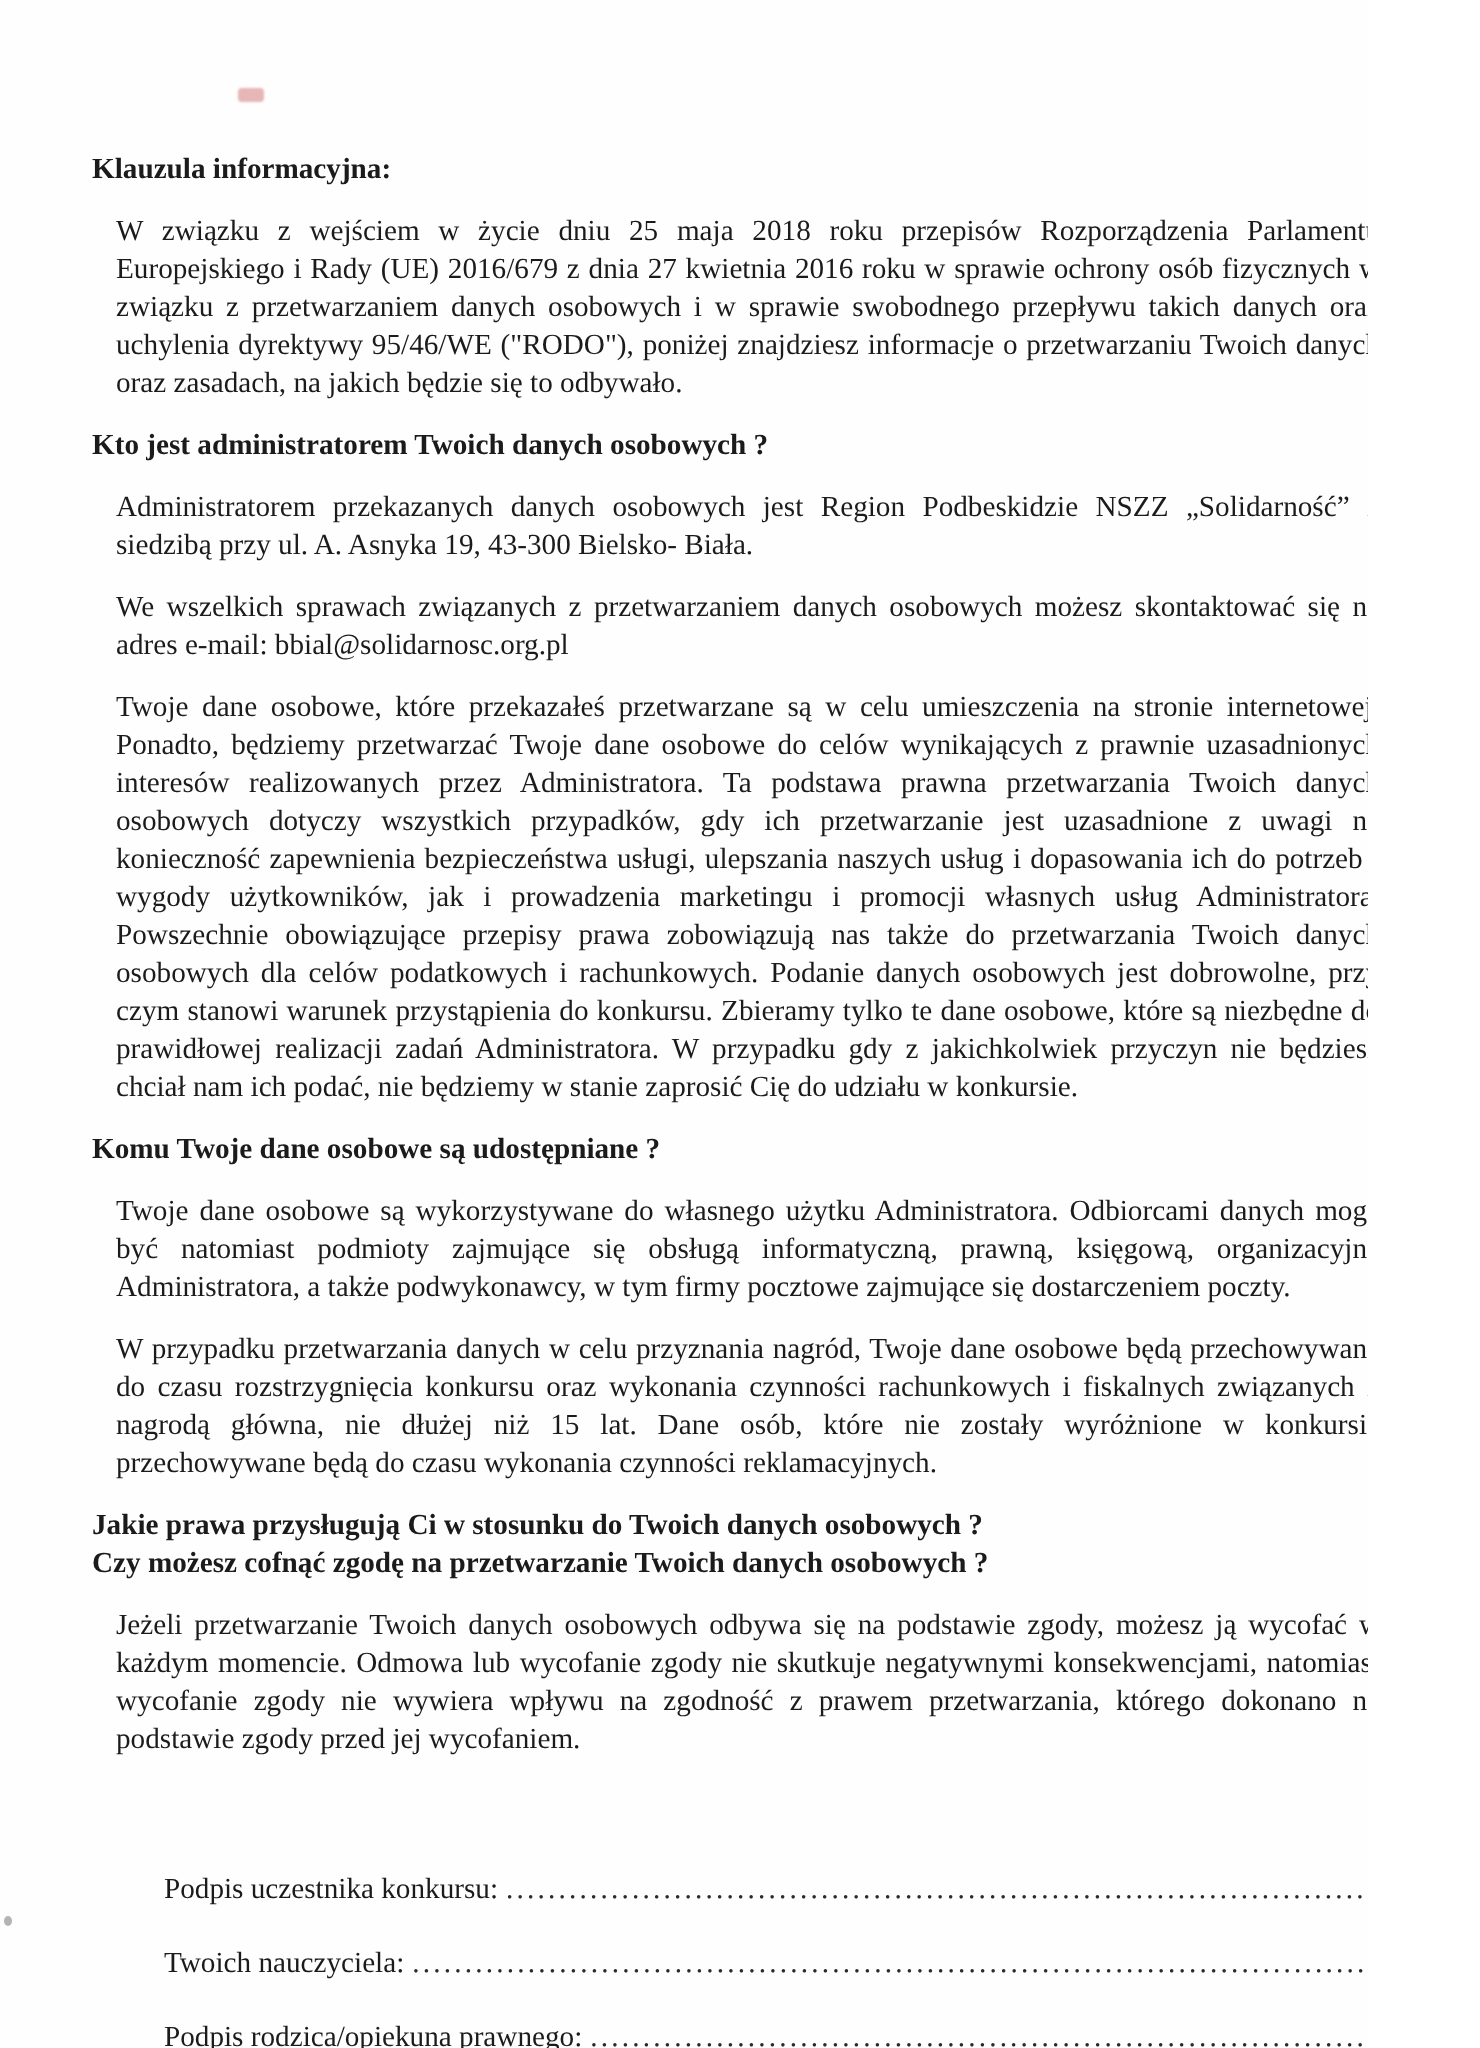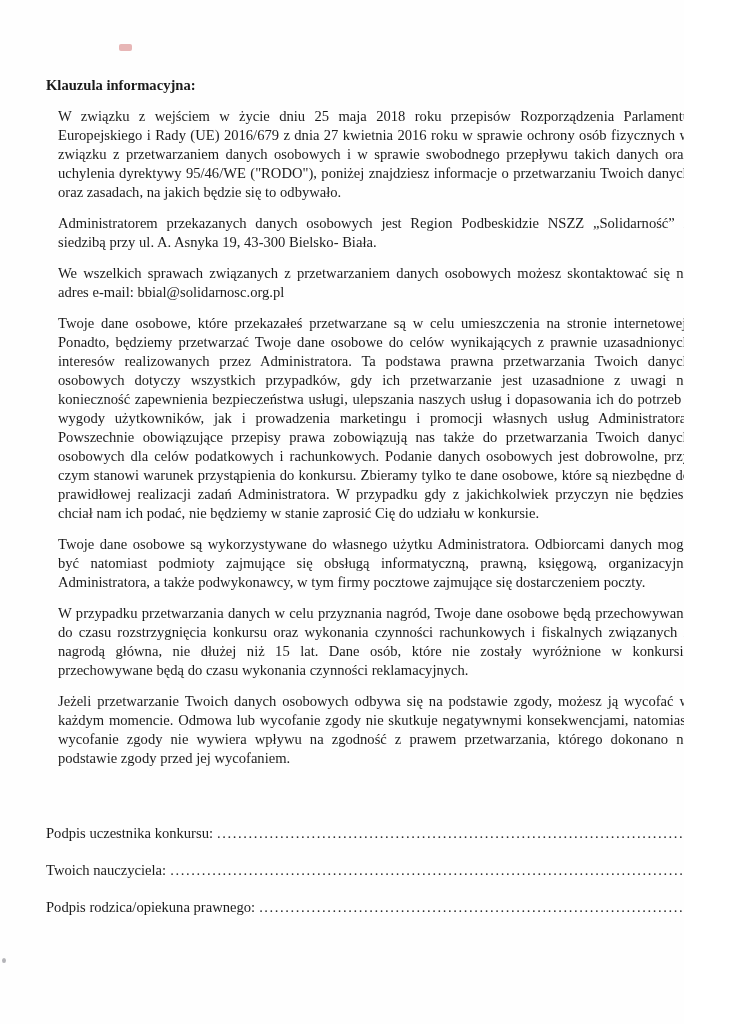--- a/index.html
+++ b/index.html
@@ -61,20 +61,21 @@
   }
   .sig-row {
     display: flex;
     align-items: baseline;
     margin-bottom: 18px;
     white-space: nowrap;
   }
   .sig-label {
     flex: 0 0 auto;
     padding-right: 4px;
+    margin-left: 36px;
   }
   .dots {
     flex: 1 1 auto;
     overflow: hidden;
     letter-spacing: 1.6px;
     color: #2a2a2a;
   }
 </style>
 </head>
 <body>
@@ -85,40 +86,44 @@
   <div class="speck"></div>
 
   <div class="content">
 
     <section>
       <h2 class="heading">Klauzula informacyjna:</h2>
       <p class="para">W związku z wejściem w życie dniu 25 maja 2018 roku przepisów Rozporządzenia Parlamentu Europejskiego i Rady (UE) 2016/679 z dnia 27 kwietnia 2016 roku w sprawie ochrony osób fizycznych w związku z przetwarzaniem danych osobowych i w sprawie swobodnego przepływu takich danych oraz uchylenia dyrektywy 95/46/WE ("RODO"), poniżej znajdziesz informacje o przetwarzaniu Twoich danych oraz zasadach, na jakich będzie się to odbywało.</p>
     </section>
 
     <section>
+      <h2 class="heading">Kto jest administratorem Twoich danych osobowych ?</h2>
       <p class="para">Administratorem przekazanych danych osobowych jest Region Podbeskidzie NSZZ „Solidarność” z siedzibą przy ul. A. Asnyka 19, 43-300 Bielsko- Biała.</p>
       <p class="para">We wszelkich sprawach związanych z przetwarzaniem danych osobowych możesz skontaktować się na adres e-mail: bbial@solidarnosc.org.pl</p>
     </section>
 
     <section>
       <p class="para">Twoje dane osobowe, które przekazałeś przetwarzane są w celu umieszczenia na stronie internetowej. Ponadto, będziemy przetwarzać Twoje dane osobowe do celów wynikających z prawnie uzasadnionych interesów realizowanych przez Administratora. Ta podstawa prawna przetwarzania Twoich danych osobowych dotyczy wszystkich przypadków, gdy ich przetwarzanie jest uzasadnione z uwagi na konieczność zapewnienia bezpieczeństwa usługi, ulepszania naszych usług i dopasowania ich do potrzeb i wygody użytkowników, jak i prowadzenia marketingu i promocji własnych usług Administratora. Powszechnie obowiązujące przepisy prawa zobowiązują nas także do przetwarzania Twoich danych osobowych dla celów podatkowych i rachunkowych. Podanie danych osobowych jest dobrowolne, przy czym stanowi warunek przystąpienia do konkursu. Zbieramy tylko te dane osobowe, które są niezbędne do prawidłowej realizacji zadań Administratora. W przypadku gdy z jakichkolwiek przyczyn nie będziesz chciał nam ich podać, nie będziemy w stanie zaprosić Cię do udziału w konkursie.</p>
     </section>
 
     <section>
+      <h2 class="heading">Komu Twoje dane osobowe są udostępniane ?</h2>
       <p class="para">Twoje dane osobowe są wykorzystywane do własnego użytku Administratora. Odbiorcami danych mogą być natomiast podmioty zajmujące się obsługą informatyczną, prawną, księgową, organizacyjną Administratora, a także podwykonawcy, w tym firmy pocztowe zajmujące się dostarczeniem poczty.</p>
     </section>
 
     <section>
       <p class="para">W przypadku przetwarzania danych w celu przyznania nagród, Twoje dane osobowe będą przechowywane do czasu rozstrzygnięcia konkursu oraz wykonania czynności rachunkowych i fiskalnych związanych z nagrodą główna, nie dłużej niż 15 lat. Dane osób, które nie zostały wyróżnione w konkursie przechowywane będą do czasu wykonania czynności reklamacyjnych.</p>
     </section>
 
     <section>
+      <h2 class="heading">Jakie prawa przysługują Ci w stosunku do Twoich danych osobowych ?</h2>
     </section>
 
     <section>
+      <h2 class="heading">Czy możesz cofnąć zgodę na przetwarzanie Twoich danych osobowych ?</h2>
       <p class="para">Jeżeli przetwarzanie Twoich danych osobowych odbywa się na podstawie zgody, możesz ją wycofać w każdym momencie. Odmowa lub wycofanie zgody nie skutkuje negatywnymi konsekwencjami, natomiast wycofanie zgody nie wywiera wpływu na zgodność z prawem przetwarzania, którego dokonano na podstawie zgody przed jej wycofaniem.</p>
     </section>
 
     <div class="signatures">
       <div class="sig-row">
         <span class="sig-label">Podpis uczestnika konkursu:</span>
         <span class="dots">............................................................................................................................................................................................................................................................................................................</span>
       </div>
       <div class="sig-row">
         <span class="sig-label">Twoich nauczyciela:</span>

